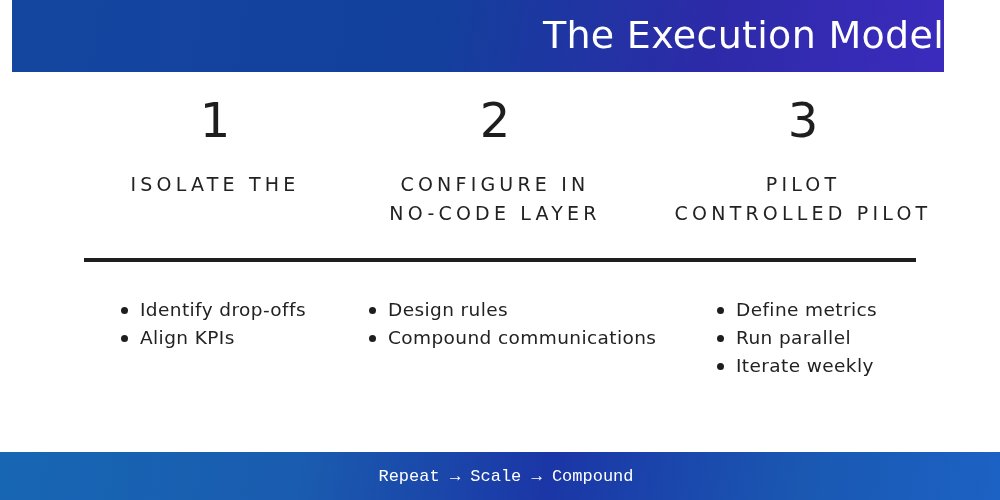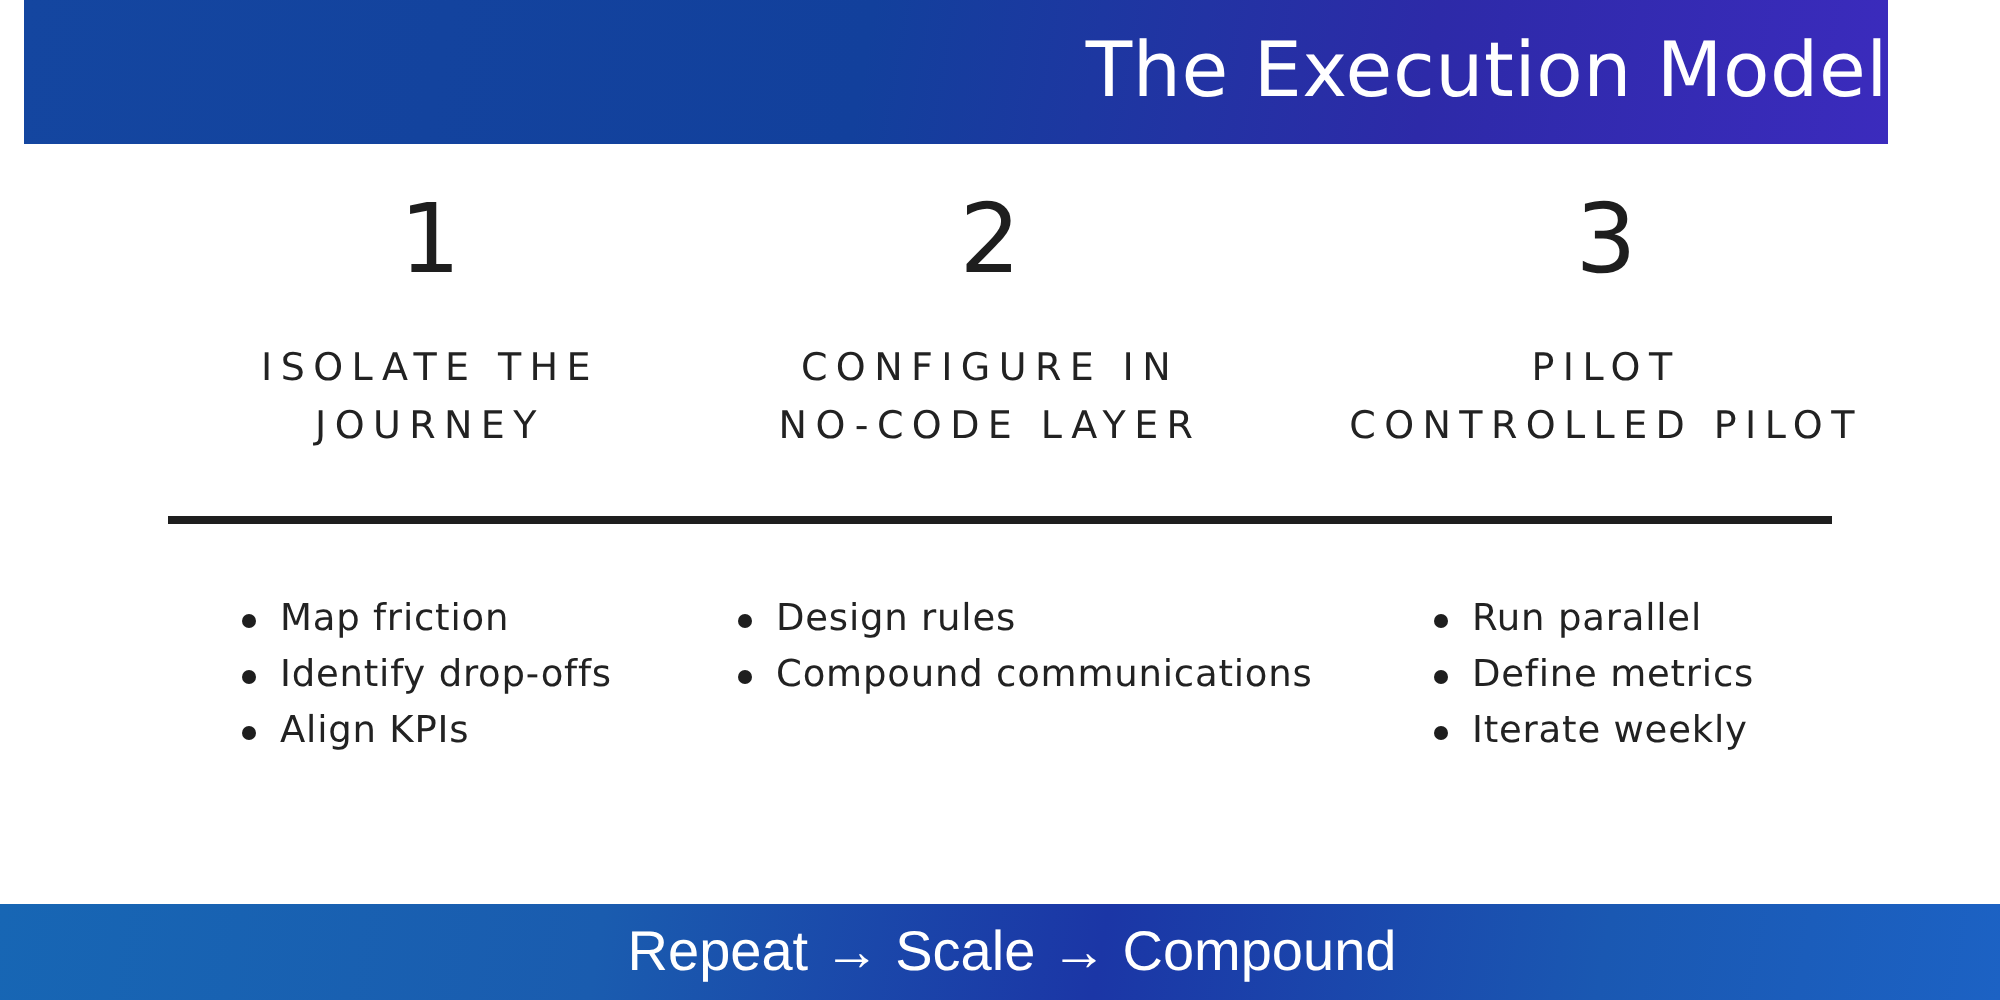--- a/index.html
+++ b/index.html
@@ -12,34 +12,33 @@
   .col { position:absolute; top:92px; text-align:center; }
   .num { font-size:48px; font-family:"DejaVu Sans", sans-serif; font-weight:normal; color:#1e1e1e; line-height:56px; height:56px; }
   .step-title { margin-top:22px; font-size:19px; letter-spacing:4.2px; line-height:29px; color:#222; font-family:"DejaVu Sans", sans-serif; }
   .divider { position:absolute; left:84px; top:258px; width:832px; height:4px; background:#1e1e1e; }
   .bullets { position:absolute; top:296px; margin:0; padding:0; list-style:none; }
   .bullets li { position:relative; padding-left:22px; font-size:18.5px; line-height:28px; color:#222; font-family:"DejaVu Sans", sans-serif; letter-spacing:0.4px; }
   .bullets li .dot { position:absolute; left:3px; top:11px; width:7px; height:7px; border-radius:50%; background:#1e1e1e; }
   .footer { position:absolute; left:0; top:452px; width:1000px; height:48px;
             background:linear-gradient(100deg, #1766b4 0%, #1a5caf 30%, #1b36a6 55%, #1a58b2 80%, #1c62c4 100%);
             display:flex; align-items:center; justify-content:center; }
-  .footer-text { color:#ffffff; font-size:28px; font-family:Liberation Sans, sans-serif;margin-left:12px; }
+  .footer-text { color:#ffffff; font-size:17px; font-family:Liberation Mono, monospace;margin-left:12px; }
 </style>
 </head>
 <body>
 
 <div class="header">
   <div class="header-title">The Execution Model</div>
 </div>
 
 <div class="col" style="left:115px; width:200px;">
   <div class="num">1</div>
   <div class="step-title">
     <div>ISOLATE THE</div>
-    <div>JOURNEY</div>
   </div>
 </div>
 
 <div class="col" style="left:365px; width:260px;">
   <div class="num">2</div>
   <div class="step-title">
     <div>CONFIGURE IN</div>
     <div>NO-CODE LAYER</div>
   </div>
 </div>
@@ -48,31 +47,30 @@
   <div class="num">3</div>
   <div class="step-title">
     <div>PILOT</div>
     <div>CONTROLLED PILOT</div>
   </div>
 </div>
 
 <div class="divider"></div>
 
 <ul class="bullets" style="left:118px;">
-  <li><span class="dot"></span><span>Map friction</span></li>
   <li><span class="dot"></span><span>Identify drop-offs</span></li>
   <li><span class="dot"></span><span>Align KPIs</span></li>
 </ul>
 
 <ul class="bullets" style="left:366px;">
   <li><span class="dot"></span><span>Design rules</span></li>
   <li><span class="dot"></span><span>Compound communications</span></li>
 </ul>
 
 <ul class="bullets" style="left:714px;">
+  <li><span class="dot"></span><span>Define metrics</span></li>
   <li><span class="dot"></span><span>Run parallel</span></li>
-  <li><span class="dot"></span><span>Define metrics</span></li>
   <li><span class="dot"></span><span>Iterate weekly</span></li>
 </ul>
 
 <div class="footer">
   <div class="footer-text">Repeat → Scale → Compound</div>
 </div>
 
 </body></html>

